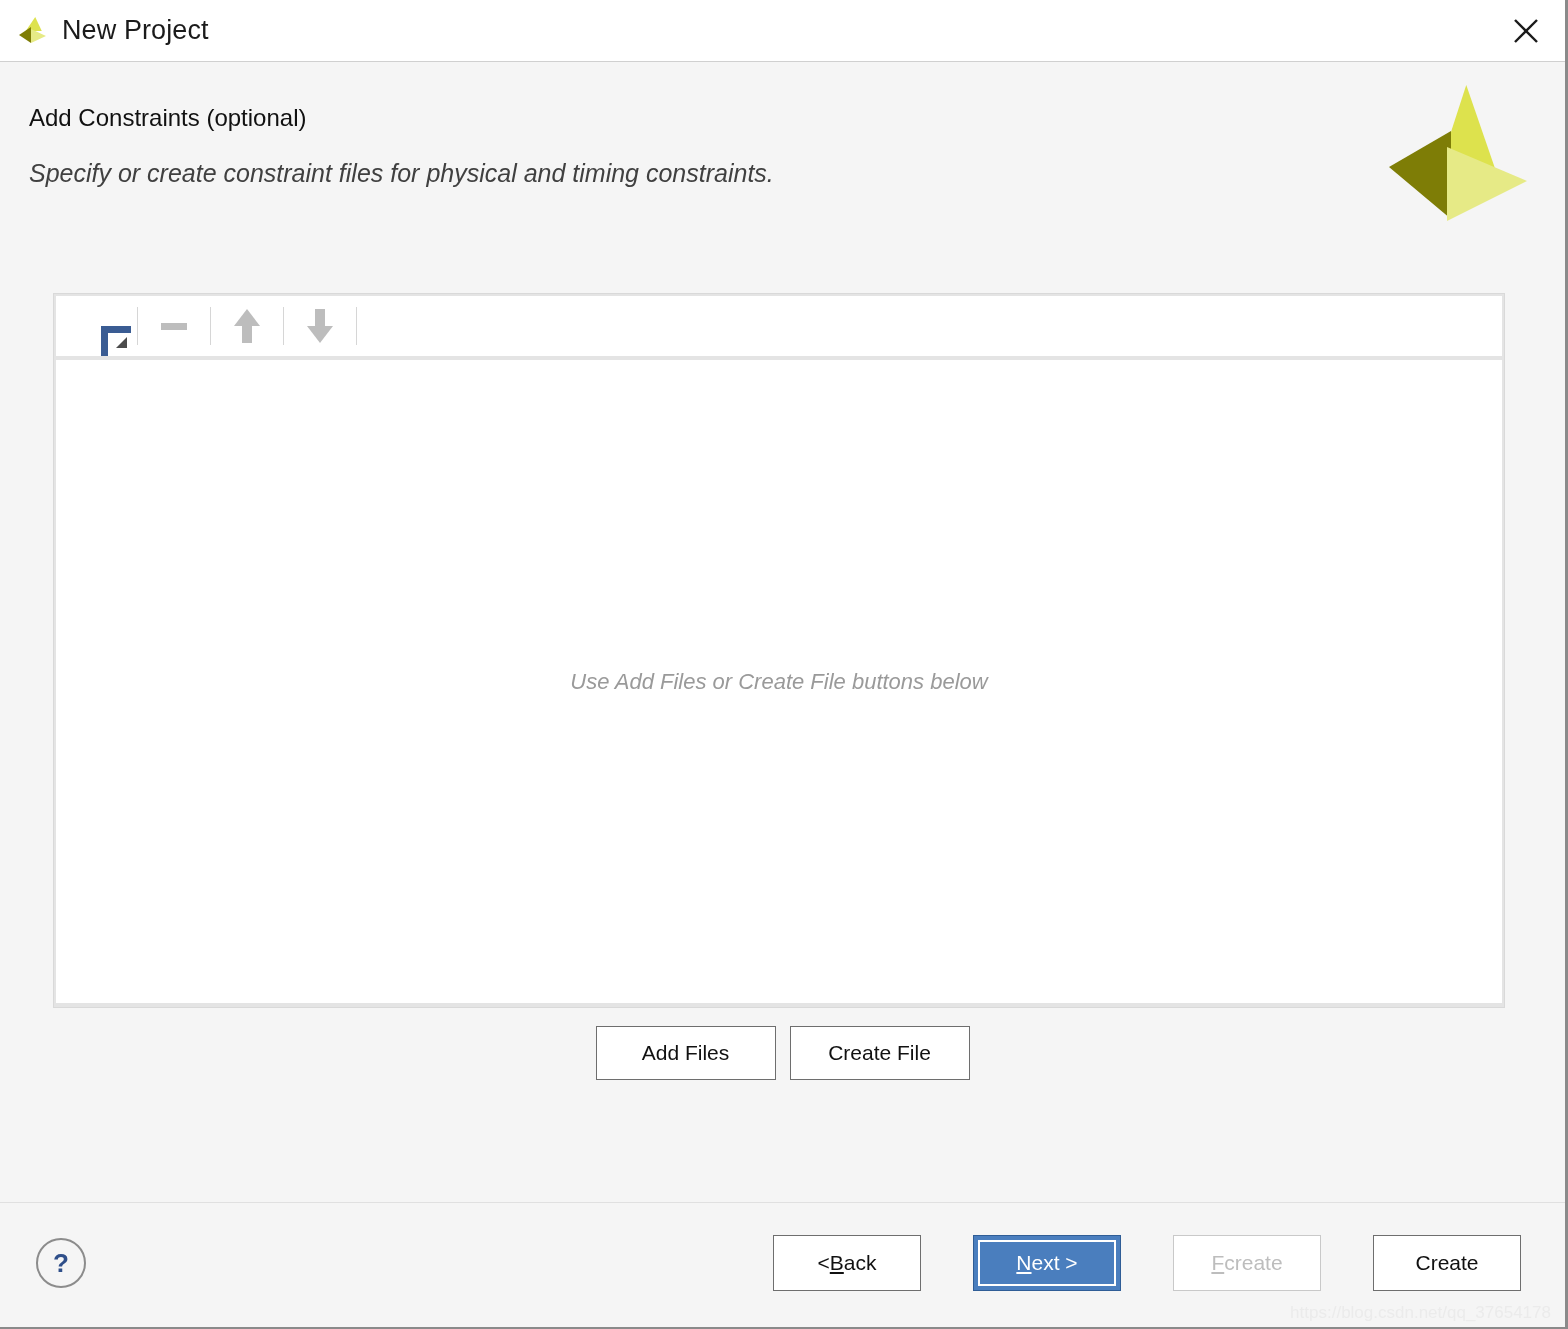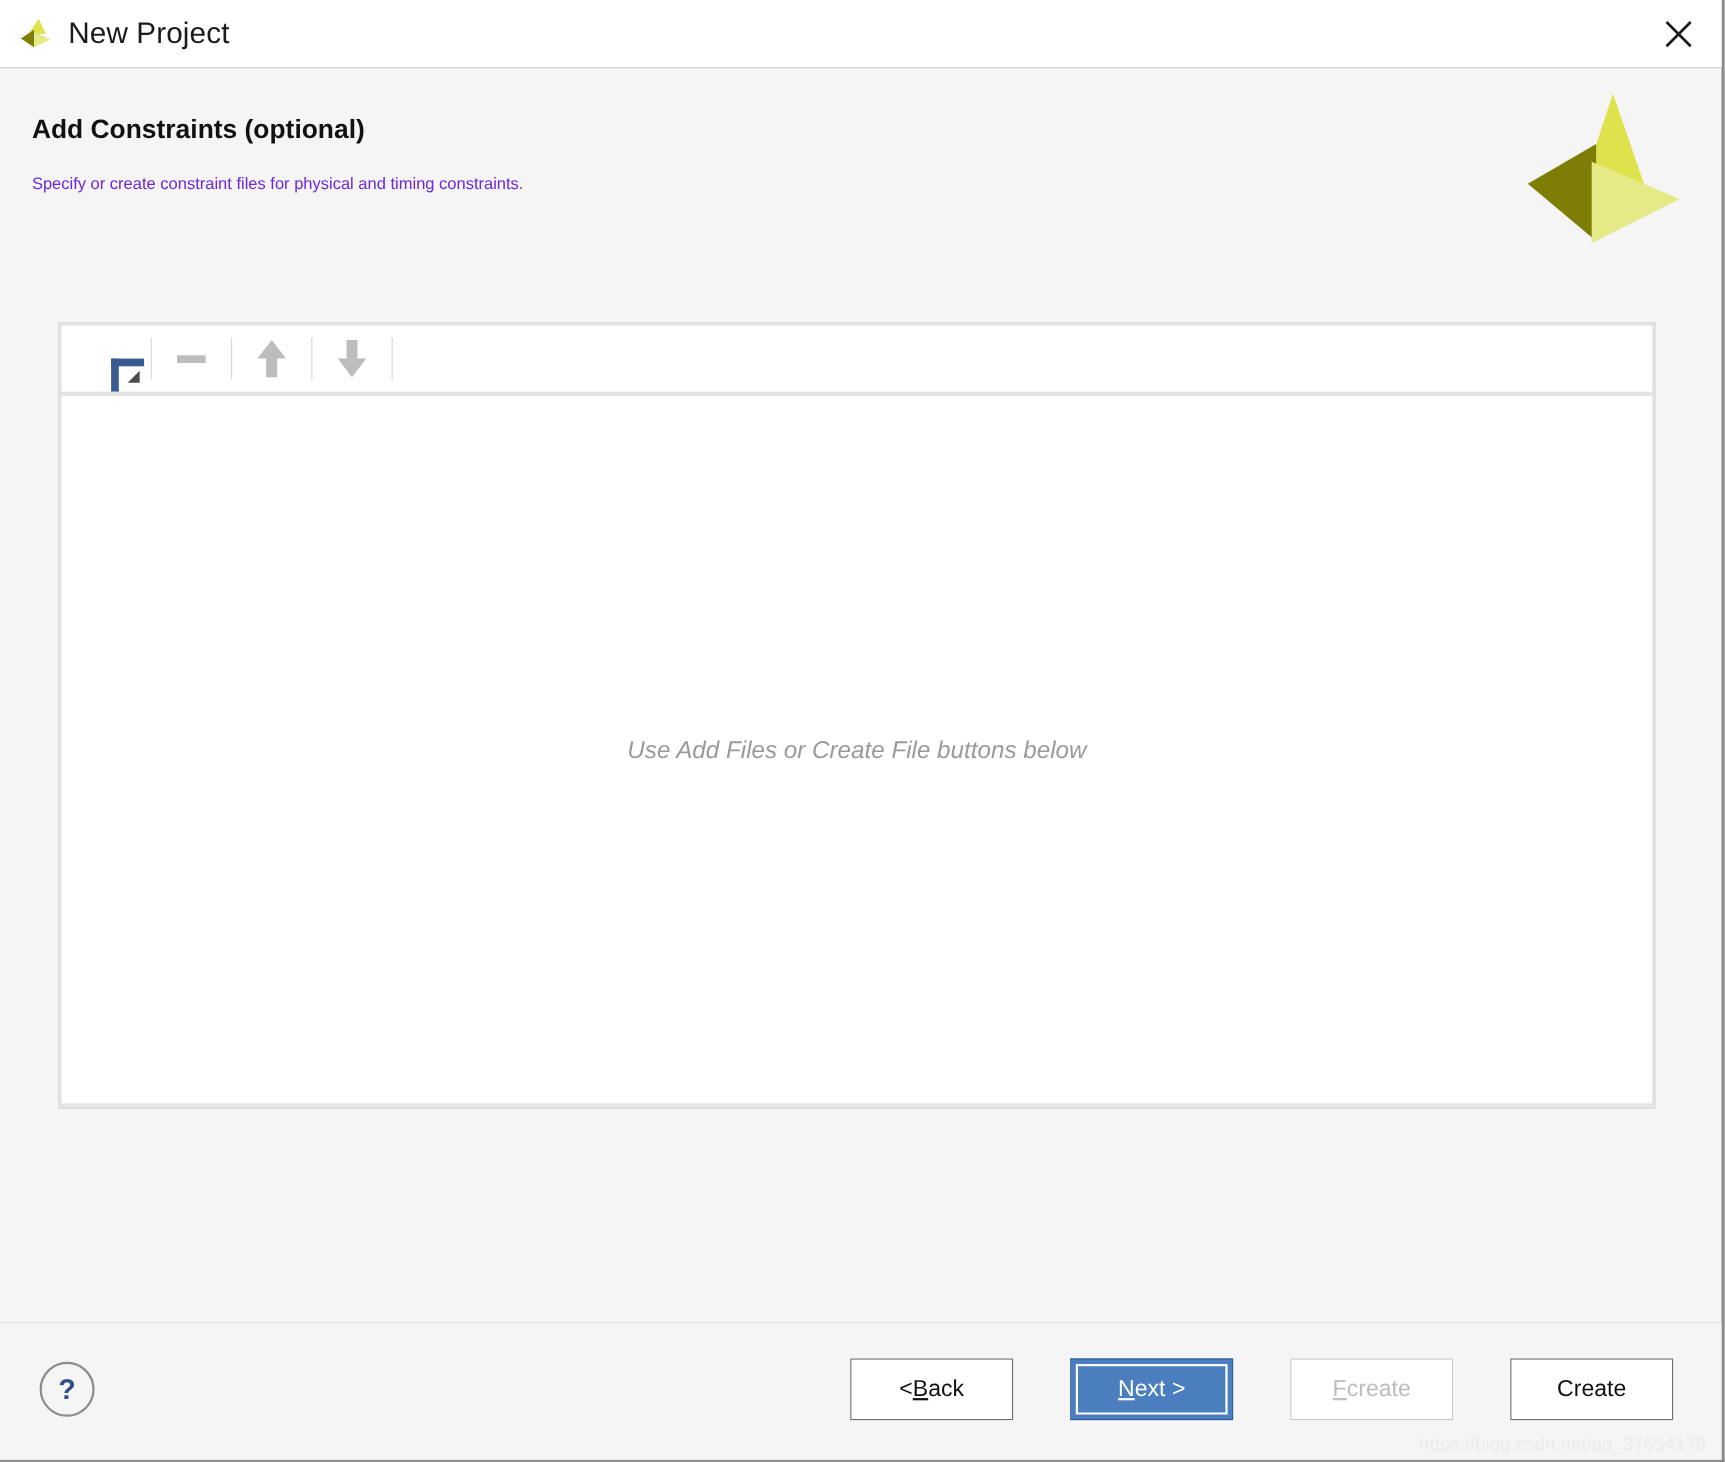--- a/index.html
+++ b/index.html
@@ -46,25 +46,25 @@
     width: 46px; height: 46px;
     display: flex; align-items: center; justify-content: center;
     cursor: pointer;
   }
   .close-btn svg { display: block; }
 
   
   .header-area { position: absolute; left: 0; top: 63px; width: 1565px; height: 215px; }
   .page-title {
     position: absolute; left: 29px; top: 41px;
-    font-size: 24px; font-weight: bold; color: #111111;
+    font-size: 24px; font-weight: normal; color: #111111;
   }
   .page-subtitle {
     position: absolute; left: 29px; top: 96px;
-    font-size: 15px; color: #6d28d9;
+    font-size: 25px; color: #404040; font-style: italic;
   }
   .brand-logo { position: absolute; right: 38px; top: 22px; width: 140px; height: 150px; }
   .brand-logo i { position: absolute; display: block; }
   .bl-top {
     width: 0; height: 0; left: 52px; top: 0px;
     border-left: 22px solid transparent; border-right: 45px solid transparent;
     border-bottom: 100px solid #dde24d; transform: skewX(-6deg);
   }
   .bl-left {
     width: 0; height: 0; left: 2px; top: 46px;
@@ -253,20 +253,24 @@
             <span class="stem"></span>
         </span>
       </div>
       <div class="tb-sep"></div>
     </div>
     <div class="panel-list">
       <div class="empty-msg">Use Add Files or Create File buttons below</div>
     </div>
   </div>
 
+  <div class="file-btn-row">
+    <div class="file-btn">Add Files</div>
+    <div class="file-btn">Create File</div>
+  </div>
 
 
   <div class="divider"></div>
   <div class="footer">
     <div class="help-btn">?</div>
     <div class="nav-btns">
       <div class="nav-btn">
           <span>&lt; </span>
           <u>B</u>
           <span>ack</span>

